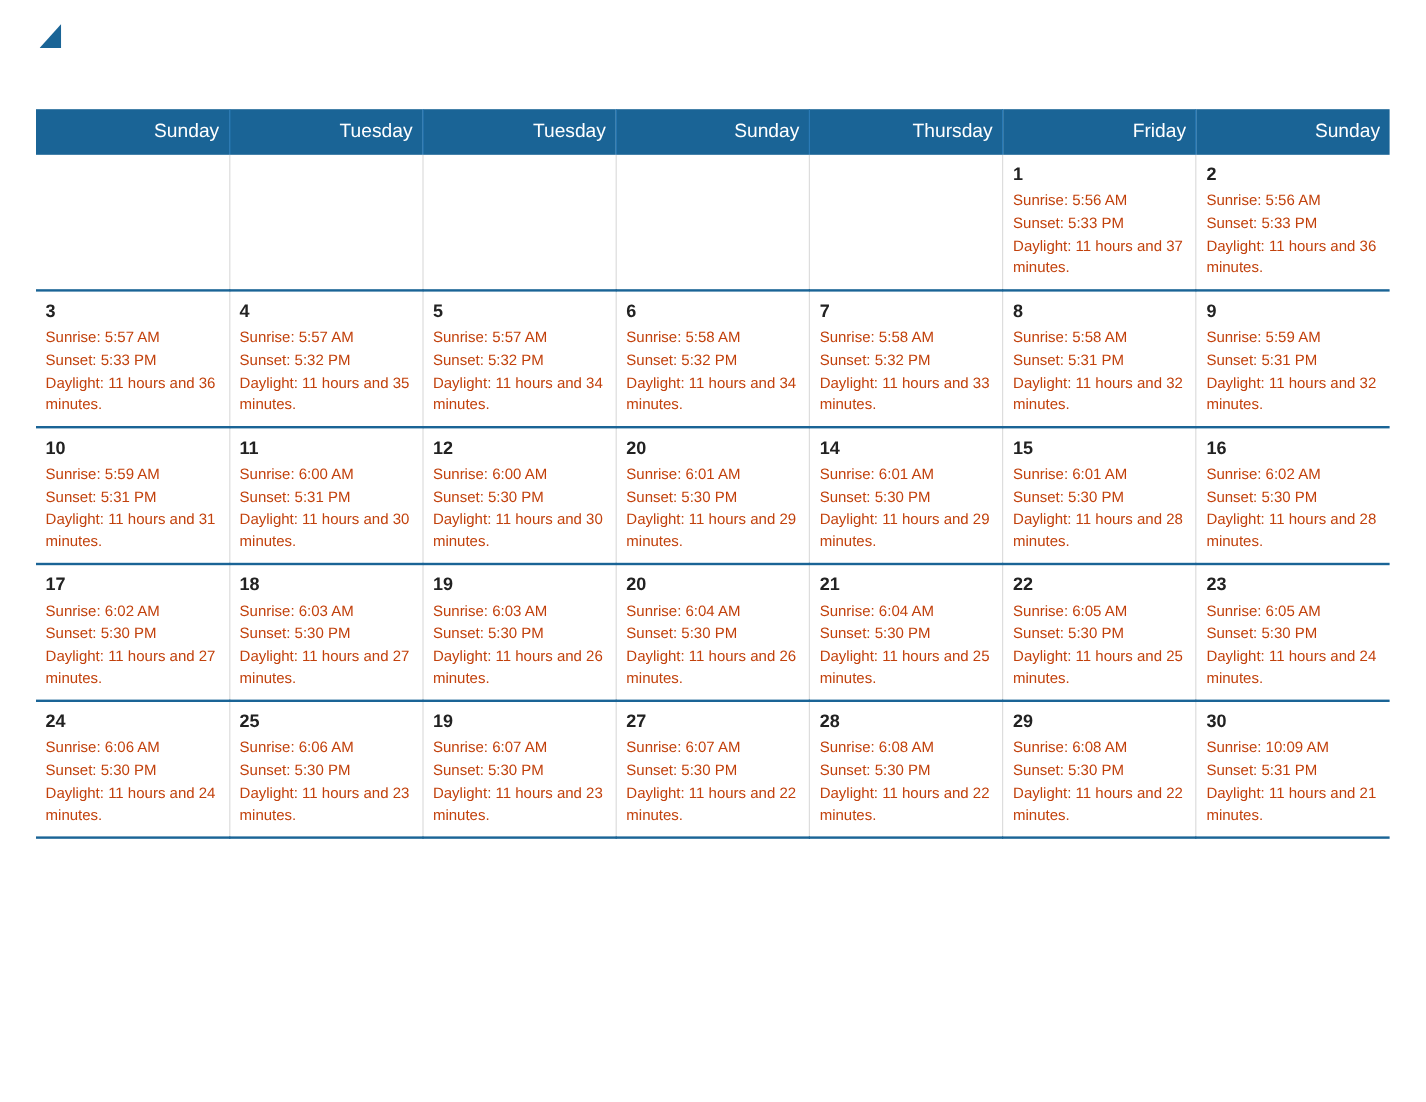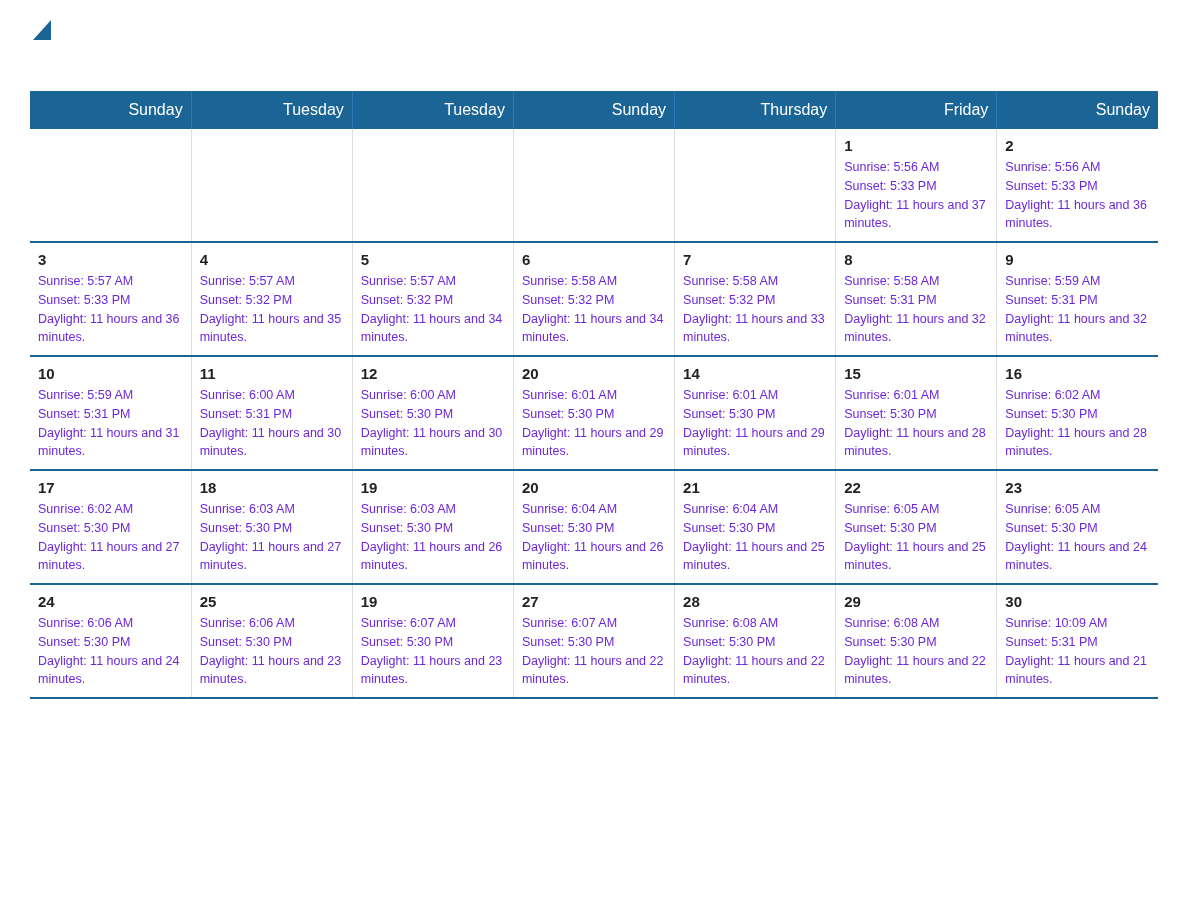--- a/index.html
+++ b/index.html
@@ -88,21 +88,21 @@
     }
     .day-number {
       font-size: 15px;
       font-weight: bold;
       color: #222;
       display: block;
       margin-bottom: 4px;
     }
     .day-info {
       font-size: 12.5px;
-      color: #6d28d9;
+      color: #c2410c;
       line-height: 1.5;
     }
   </style>
 </head>
 <body>
 
 <div class="header">
   <div class="logo">
     <div class="logo-wrapper">
       <div class="logo-row1">

